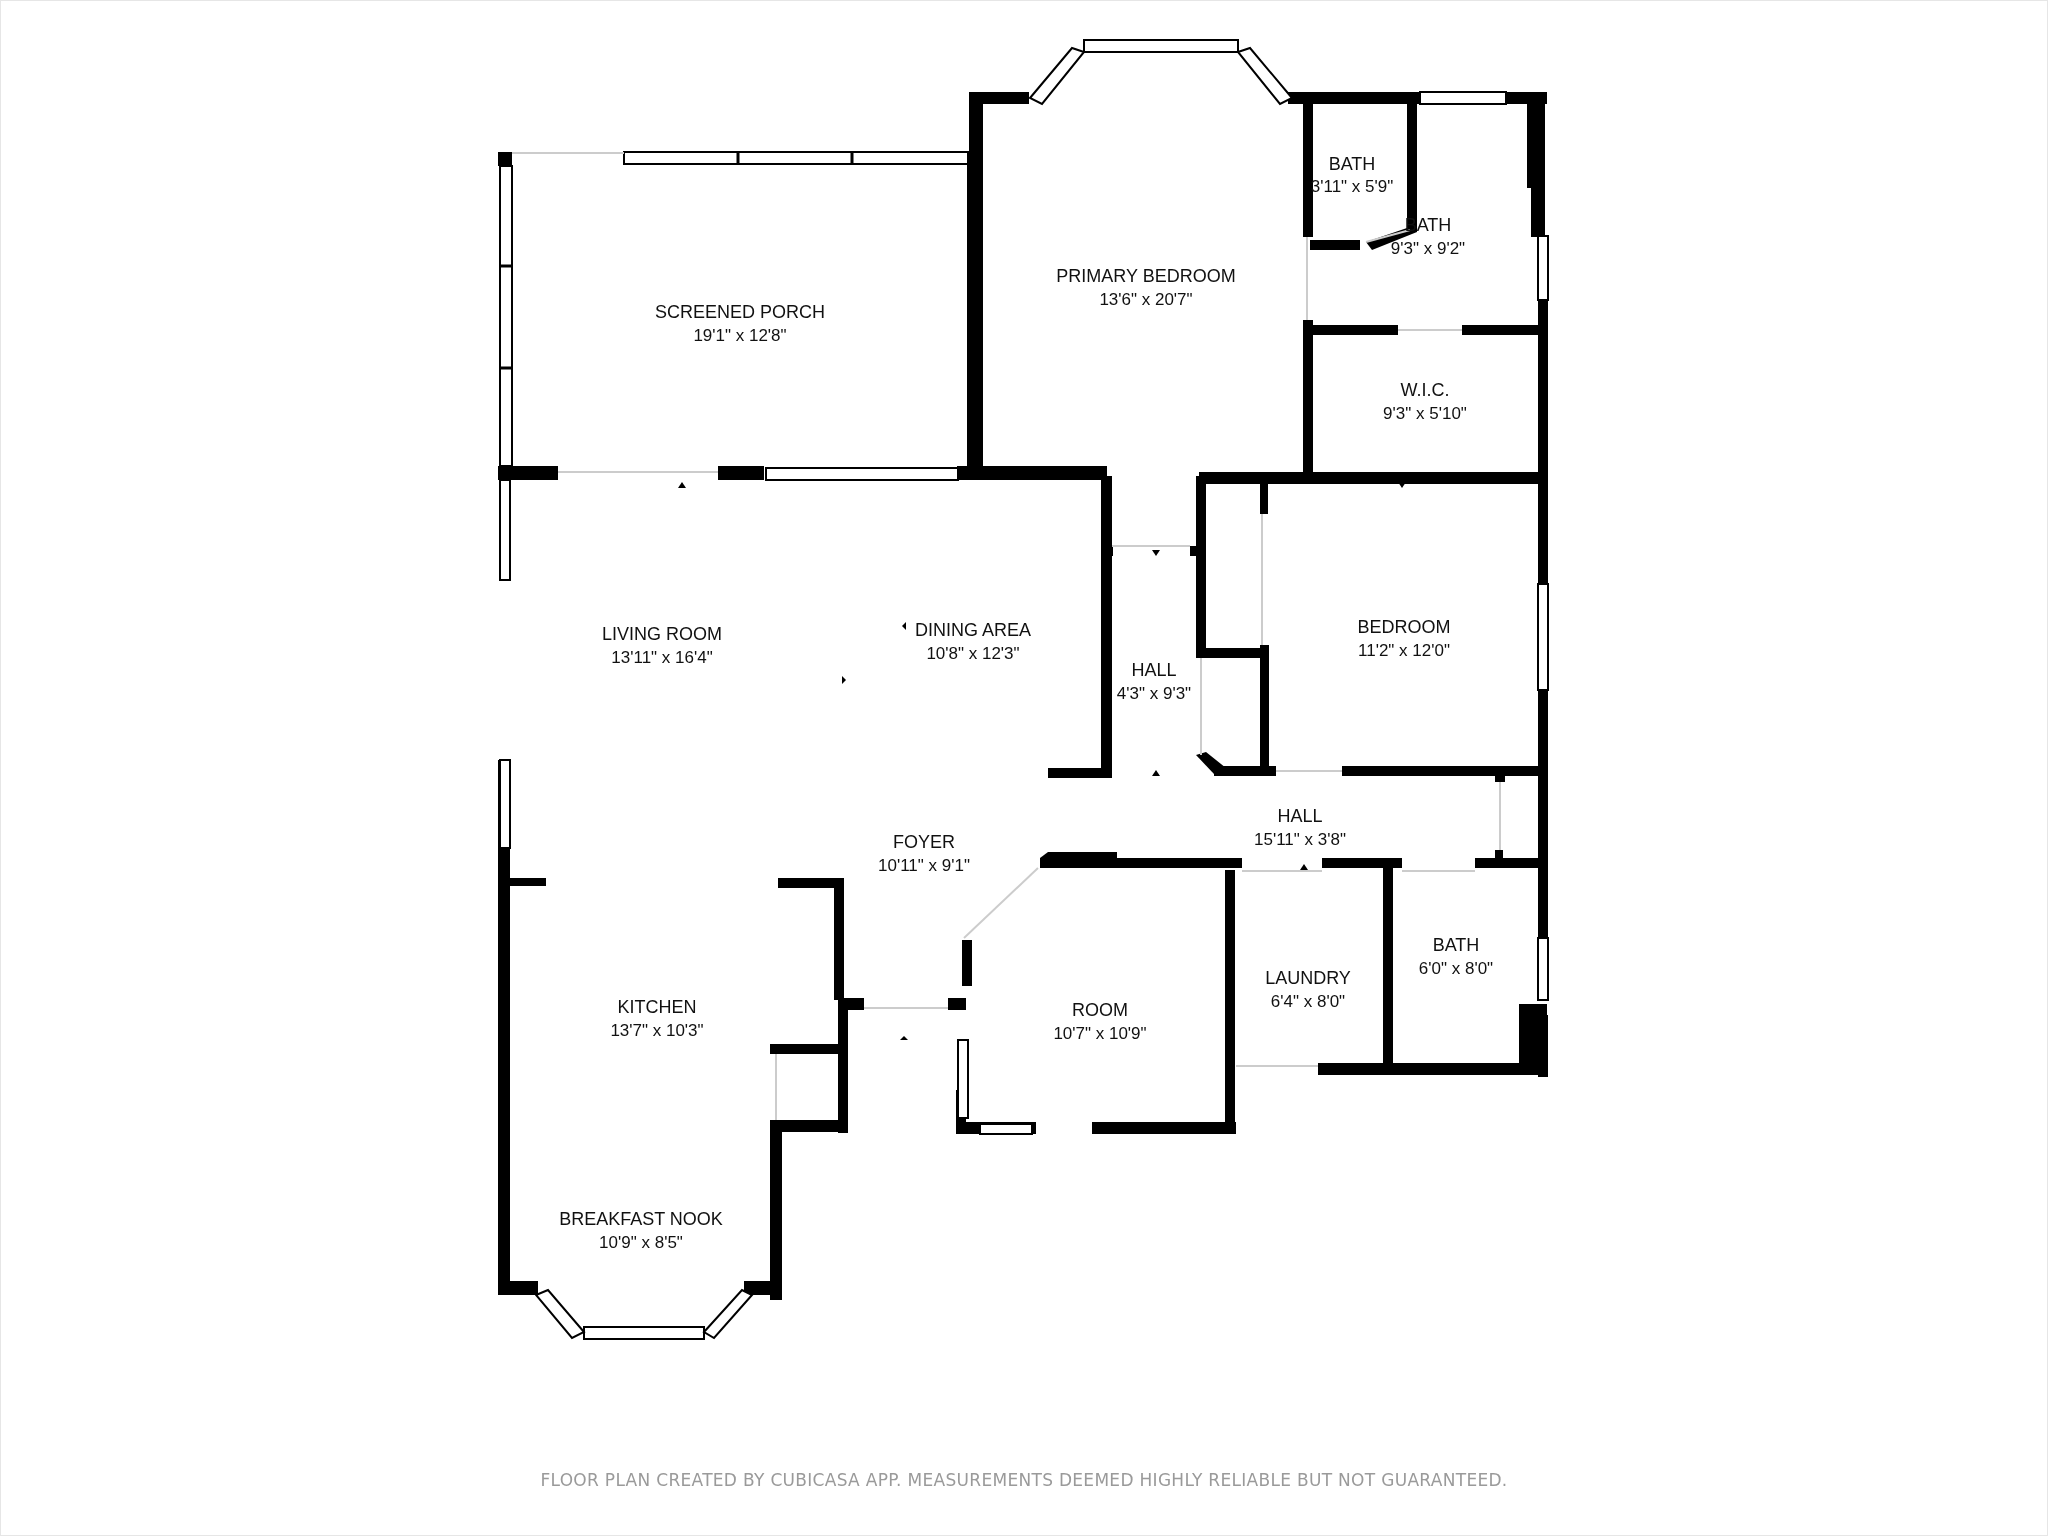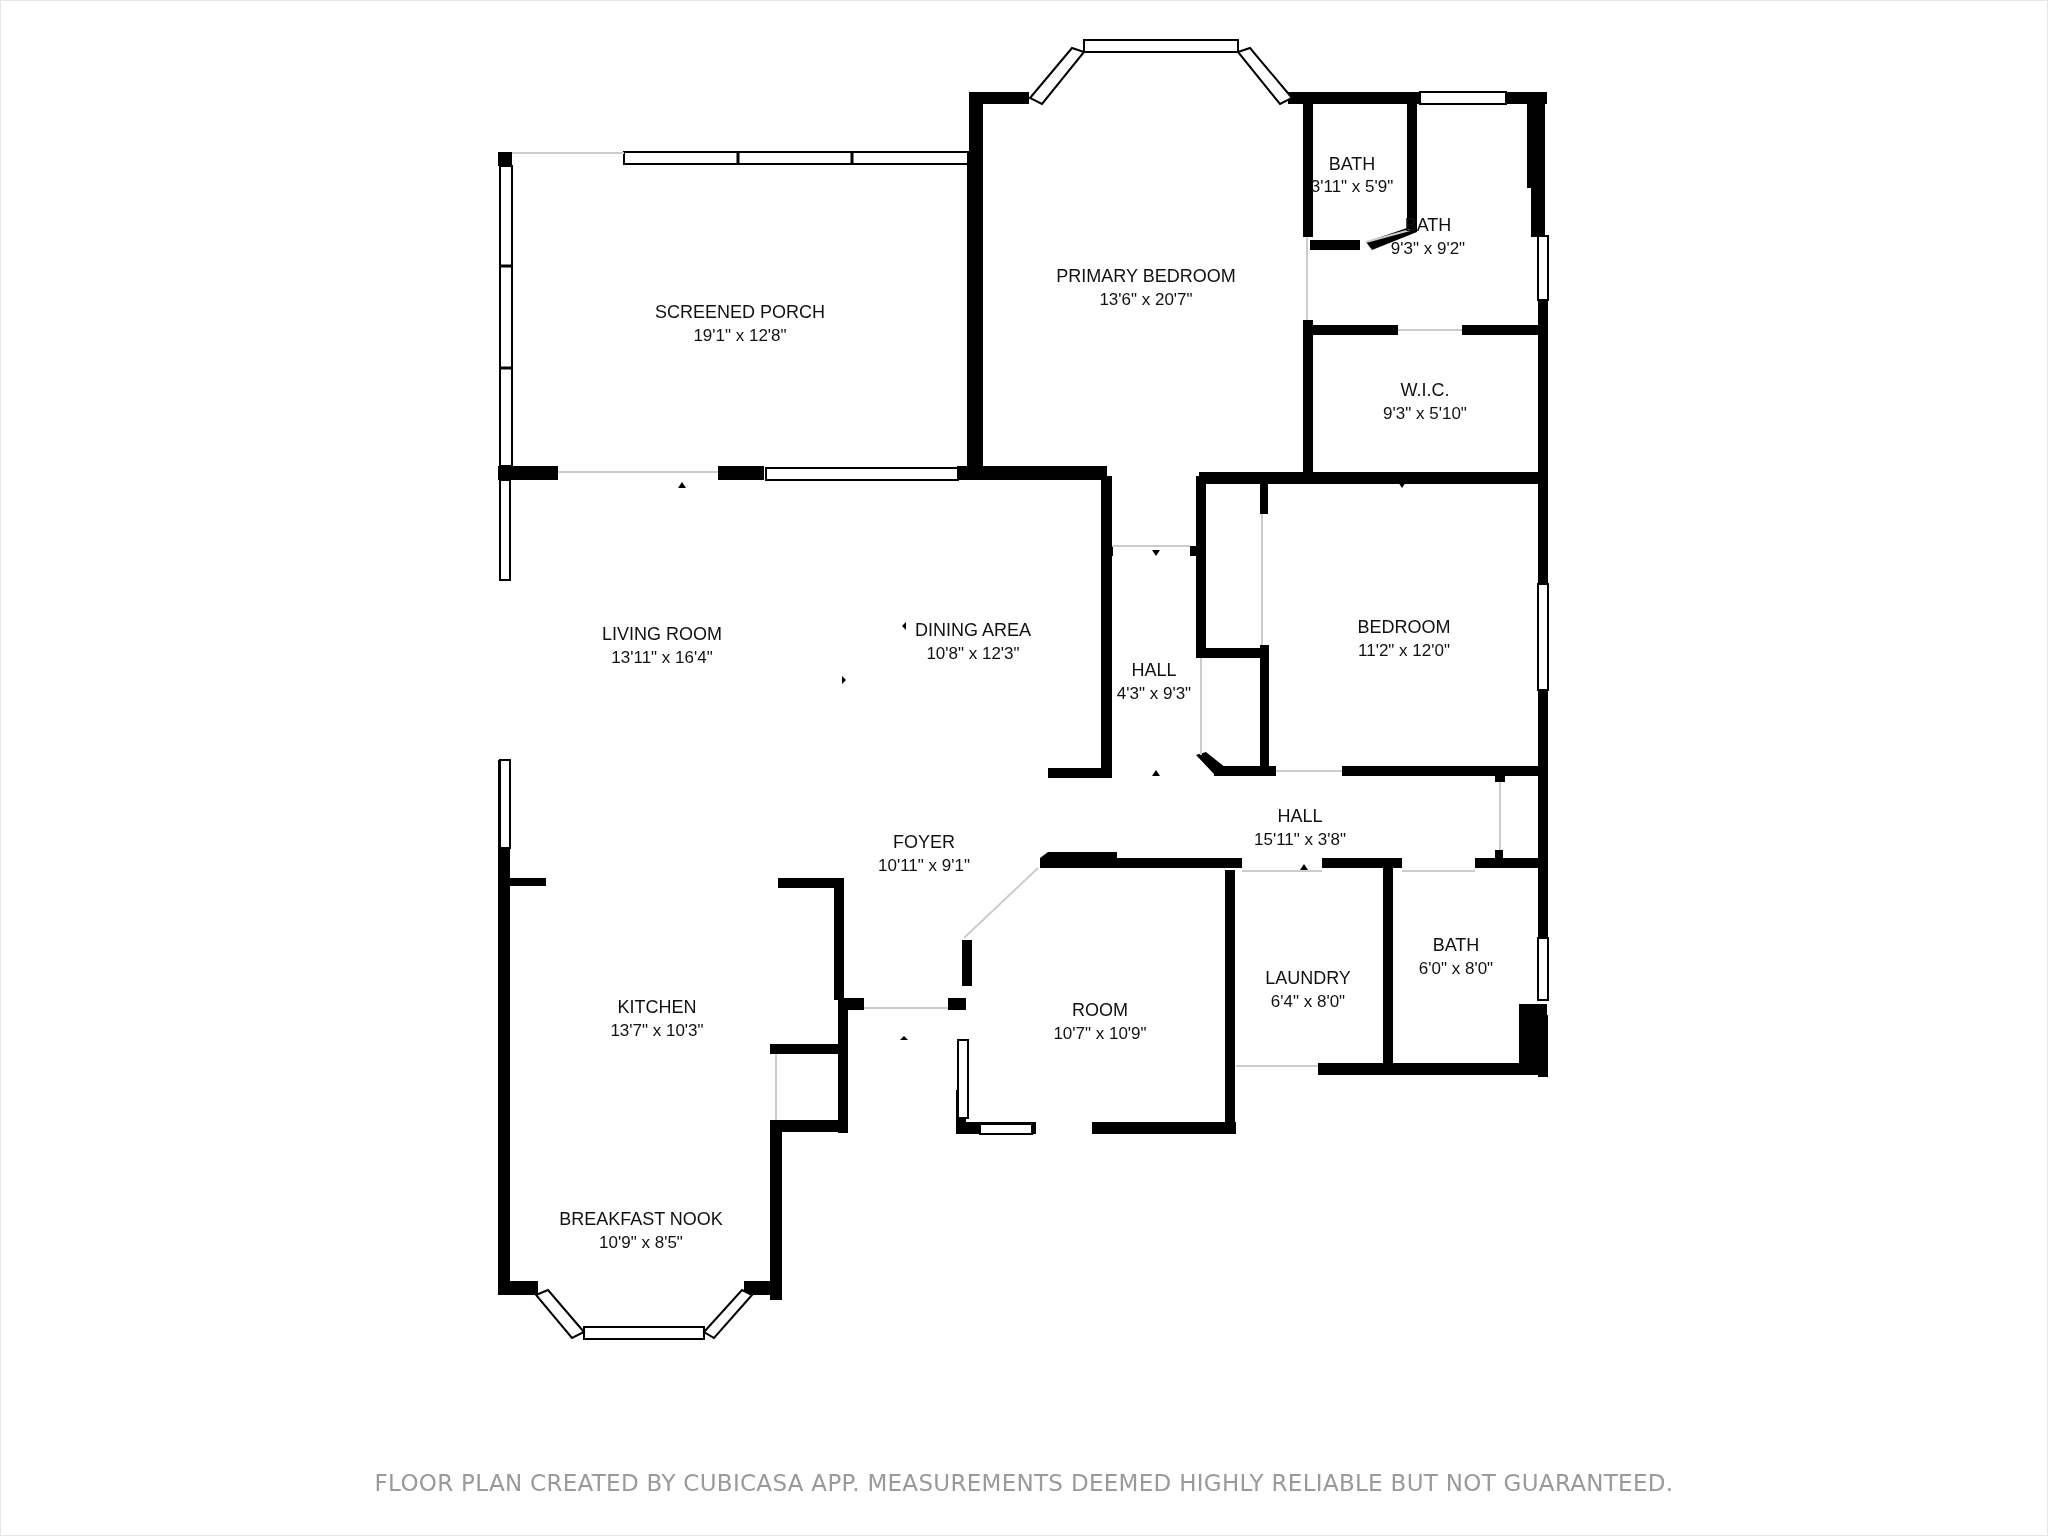--- a/index.html
+++ b/index.html
@@ -4,21 +4,21 @@
 <style>
   html, body { margin: 0; padding: 0; background: #ffffff; }
   body { width: 2048px; height: 1536px; position: relative; overflow: hidden; font-family: "Liberation Sans", sans-serif; }
   #plan { position: absolute; left: 0; top: 0; width: 2048px; height: 1536px; }
   .wall { fill: #000000; }
   .win { fill: #ffffff; stroke: #000000; stroke-width: 2; }
   .door { fill: none; stroke: #cccccc; stroke-width: 2; }
   .room-name { font-family: "Liberation Sans", sans-serif; font-size: 18px; fill: #111111; text-anchor: middle; }
   .room-dim { font-family: "Liberation Sans", sans-serif; font-size: 17px; fill: #111111; text-anchor: middle; }
   .mark { fill: #000000; }
-  #footer { position: absolute; left: 0; width: 2048px; top: 1470px; text-align: center; font-family: "DejaVu Sans", sans-serif; font-size: 23px; color: #9a9a9a; letter-spacing: 0.3px; }
+  #footer { position: absolute; left: 0; width: 2048px; top: 1470px; text-align: center; font-family: "DejaVu Sans", sans-serif; font-size: 17px; color: #9a9a9a; letter-spacing: 0.3px; }
   .frame { position:absolute; left:0; top:0; width:2046px; height:1534px; border:1px solid #e6e6e6; pointer-events:none; }
 </style>
 </head>
 <body>
 
 <div class="frame"></div>
 
 <svg id="plan" viewBox="0 0 2048 1536">
 
   <g>

